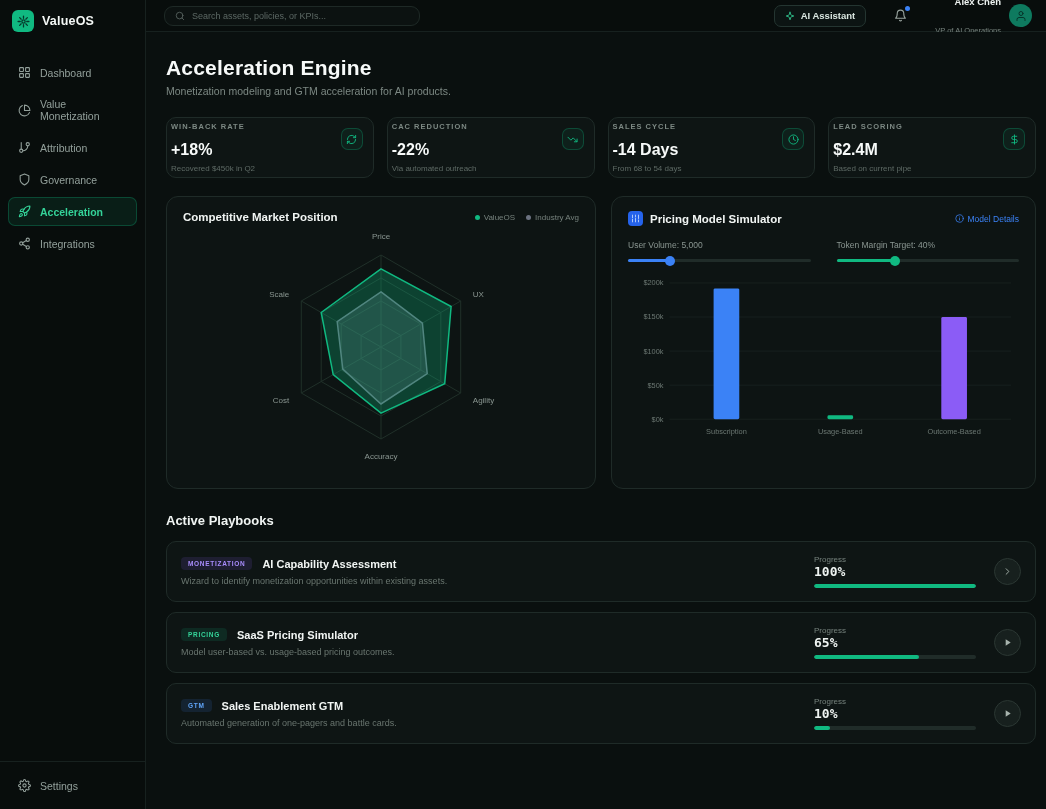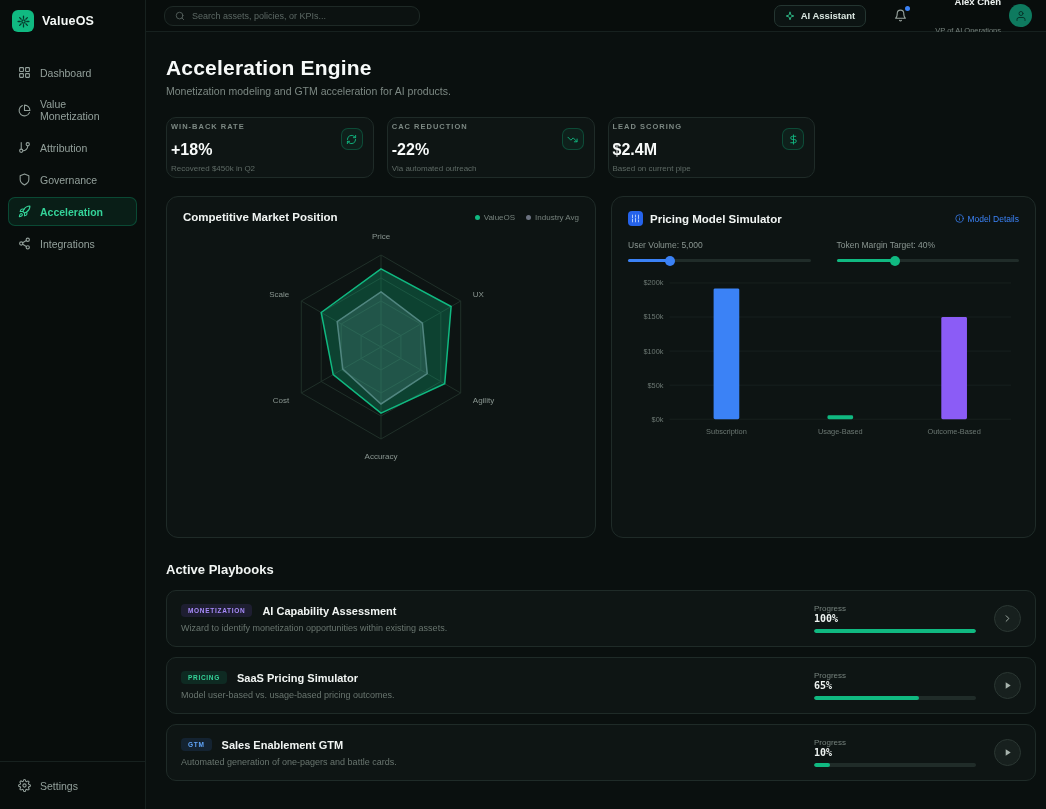--- a/index.html
+++ b/index.html
@@ -50,21 +50,21 @@
 
   .kpis { display: grid; grid-template-columns: repeat(4, 1fr); gap: 13px; margin-bottom: 18px; }
   .kpi { background: #0e1514; border: 1px solid #1f2b28; border-radius: 10px; padding: 4px; position: relative; }
   .kpi-label { font-size: 7.5px; font-weight: 700; letter-spacing: 1px; color: #7c8883; text-transform: uppercase; }
   .kpi-value { font-size: 16px; font-weight: 700; color: #f7faf9; margin-top: 10px; }
   .kpi-caption { font-size: 8px; color: #5e6a65; margin-top: 5px; }
   .kpi-icon { position: absolute; top: 10px; right: 10px; width: 22px; height: 22px; border-radius: 7px; background: rgba(16,185,129,0.07); border: 1px solid rgba(16,185,129,0.28); display: grid; place-items: center; color: #10b981; }
   .kpi-icon svg { width: 11px; height: 11px; }
 
   .panels { display: grid; grid-template-columns: 1fr 1fr; gap: 15px; margin-bottom: 24px; }
-  .panel { background: #0d1413; border: 1px solid #1f2b28; border-radius: 12px; padding: 14px 16px; height: 342px; }
+  .panel { background: #0d1413; border: 1px solid #1f2b28; border-radius: 12px; padding: 14px 16px; height: 293px; }
   .panel-head { display: flex; align-items: center; justify-content: space-between; }
   .panel-title-wrap { display: flex; align-items: center; gap: 7px; }
   .panel-title { font-size: 11.5px; font-weight: 700; color: #f1f5f3; }
   .legend { display: flex; gap: 11px; align-items: center; }
   .legend-item { font-size: 8px; color: #76827d; display: flex; align-items: center; }
   .legend-dot { width: 5px; height: 5px; border-radius: 50%; display: inline-block; margin-right: 4px; }
   .radar-wrap { display: flex; justify-content: center; }
   .radar-svg { width: 396px; height: 244px; }
   .radar-axis-label { font-size: 8px; fill: #8a9691; }
 
@@ -87,21 +87,21 @@
   .pb-left { flex: 1; min-width: 0; }
   .pb-title-row { display: flex; align-items: center; gap: 10px; }
   .badge { font-size: 6.5px; font-weight: 700; letter-spacing: 0.7px; padding: 3px 7px; border-radius: 4px; text-transform: uppercase; }
   .badge-purple { color: #a78bfa; background: rgba(139,92,246,0.13); }
   .badge-green { color: #34d399; background: rgba(16,185,129,0.13); }
   .badge-blue { color: #60a5fa; background: rgba(59,130,246,0.13); }
   .pb-title { font-size: 11px; font-weight: 700; color: #f1f5f3; }
   .pb-desc { font-size: 9px; color: #69756f; margin-top: 6px; }
   .pb-progress { width: 162px; flex: none; }
   .pb-progress-row { display: flex; justify-content: space-between; align-items: baseline; font-size: 8px; color: #76827d; margin-bottom: 5px; flex-direction: column; }
-  .pb-progress-value { color: #eef3f1; font-weight: 700; font-family: "DejaVu Sans Mono", monospace; font-size: 10px; }
+  .pb-progress-value { color: #eef3f1; font-weight: 700; font-family: "DejaVu Sans Mono", monospace; font-size: 13px; }
   .pb-bar { height: 4px; border-radius: 2px; background: #202c29; overflow: hidden; }
   .pb-bar-fill { height: 100%; background: #10b981; border-radius: 2px; }
   .pb-action { width: 27px; height: 27px; flex: none; border-radius: 50%; background: #17201e; border: 1px solid #2b3733; color: #a7b3ad; display: grid; place-items: center; cursor: pointer; }
   .pb-action svg { width: 11px; height: 11px; }
   svg { display: block; }
 </style>
 </head>
 <body>
 
 <div class="app">
@@ -260,20 +260,31 @@
           <div class="kpi">
             <div class="kpi-label">CAC REDUCTION</div>
     <div class="kpi-icon">
               <svg viewBox="0 0 24 24" fill="none" stroke="currentColor" stroke-width="2" stroke-linecap="round" stroke-linejoin="round">
                 <polyline points="22 17 13.5 8.5 8.5 13.5 2 7"></polyline>
                 <polyline points="16 17 22 17 22 11"></polyline>
               </svg>
             </div>
     <div class="kpi-value">-22%</div>
     <div class="kpi-caption">Via automated outreach</div>
+          </div>
+          <div class="kpi">
+            <div class="kpi-label">SALES CYCLE</div>
+    <div class="kpi-icon">
+              <svg viewBox="0 0 24 24" fill="none" stroke="currentColor" stroke-width="2" stroke-linecap="round" stroke-linejoin="round">
+                <circle cx="12" cy="12" r="10"></circle>
+                <polyline points="12 6 12 12 16 14"></polyline>
+              </svg>
+            </div>
+    <div class="kpi-value">-14 Days</div>
+    <div class="kpi-caption">From 68 to 54 days</div>
           </div>
           <div class="kpi">
             <div class="kpi-label">LEAD SCORING</div>
     <div class="kpi-icon">
               <svg viewBox="0 0 24 24" fill="none" stroke="currentColor" stroke-width="2" stroke-linecap="round" stroke-linejoin="round">
                 <line x1="12" y1="2" x2="12" y2="22"></line>
                 <path d="M17 5H9.5a3.5 3.5 0 0 0 0 7h5a3.5 3.5 0 0 1 0 7H6"></path>
               </svg>
             </div>
     <div class="kpi-value">$2.4M</div>

